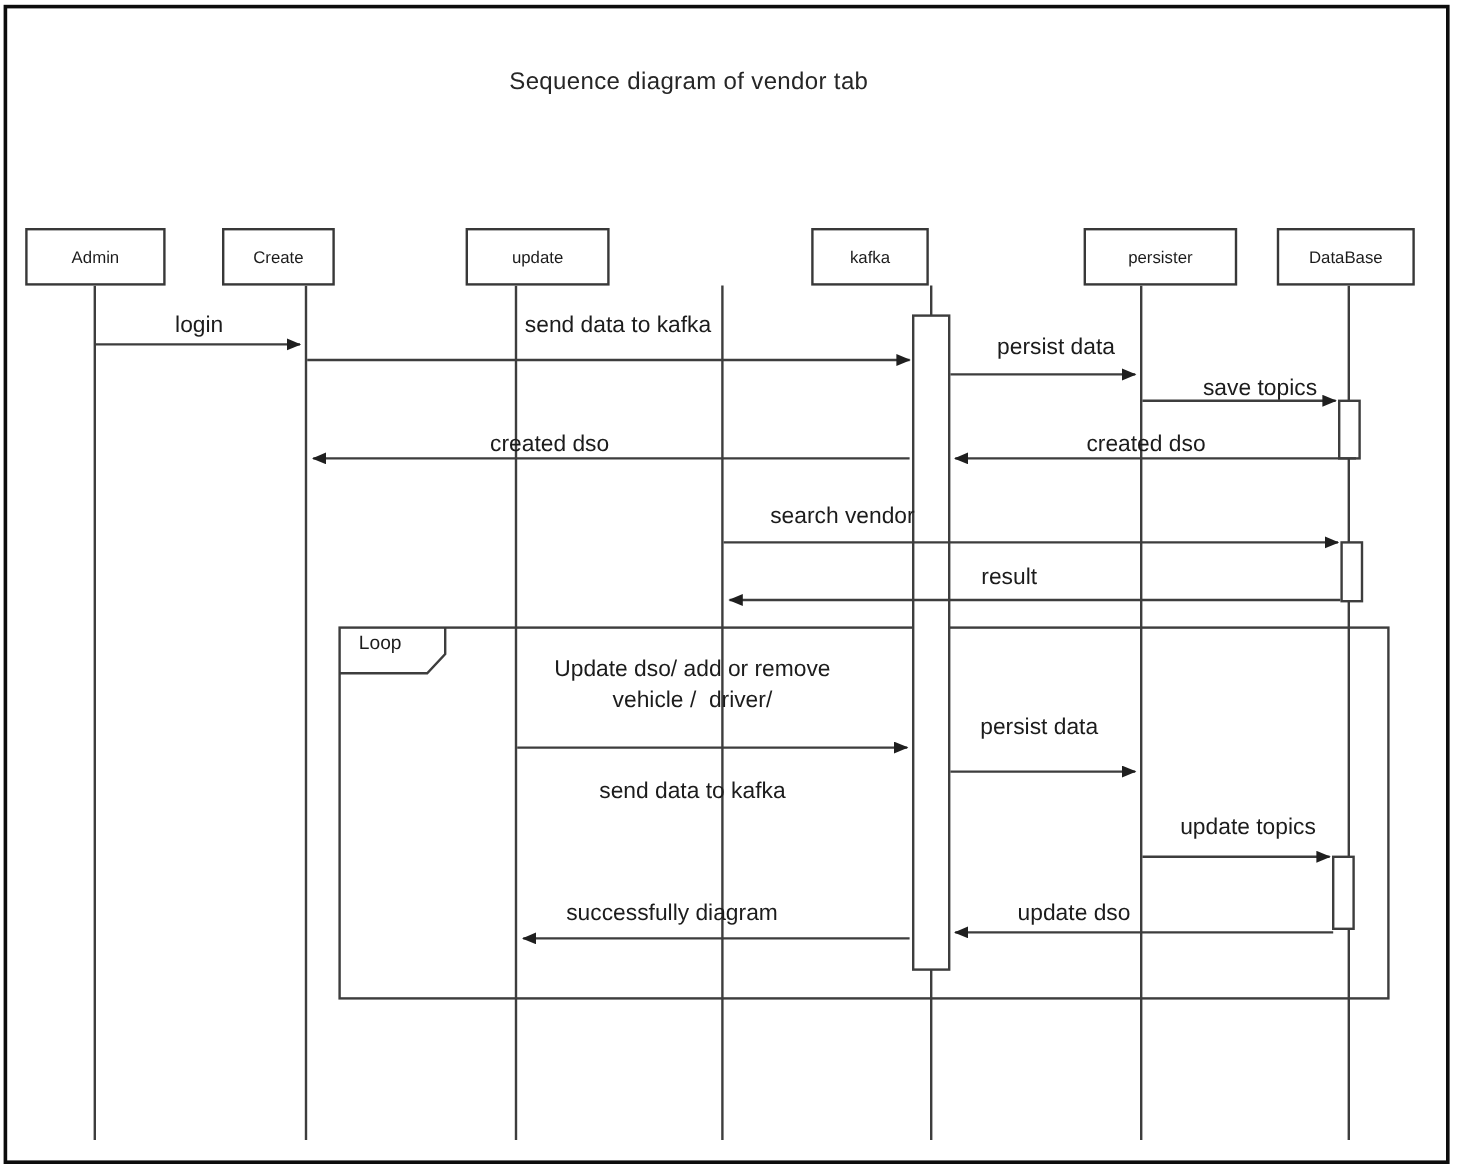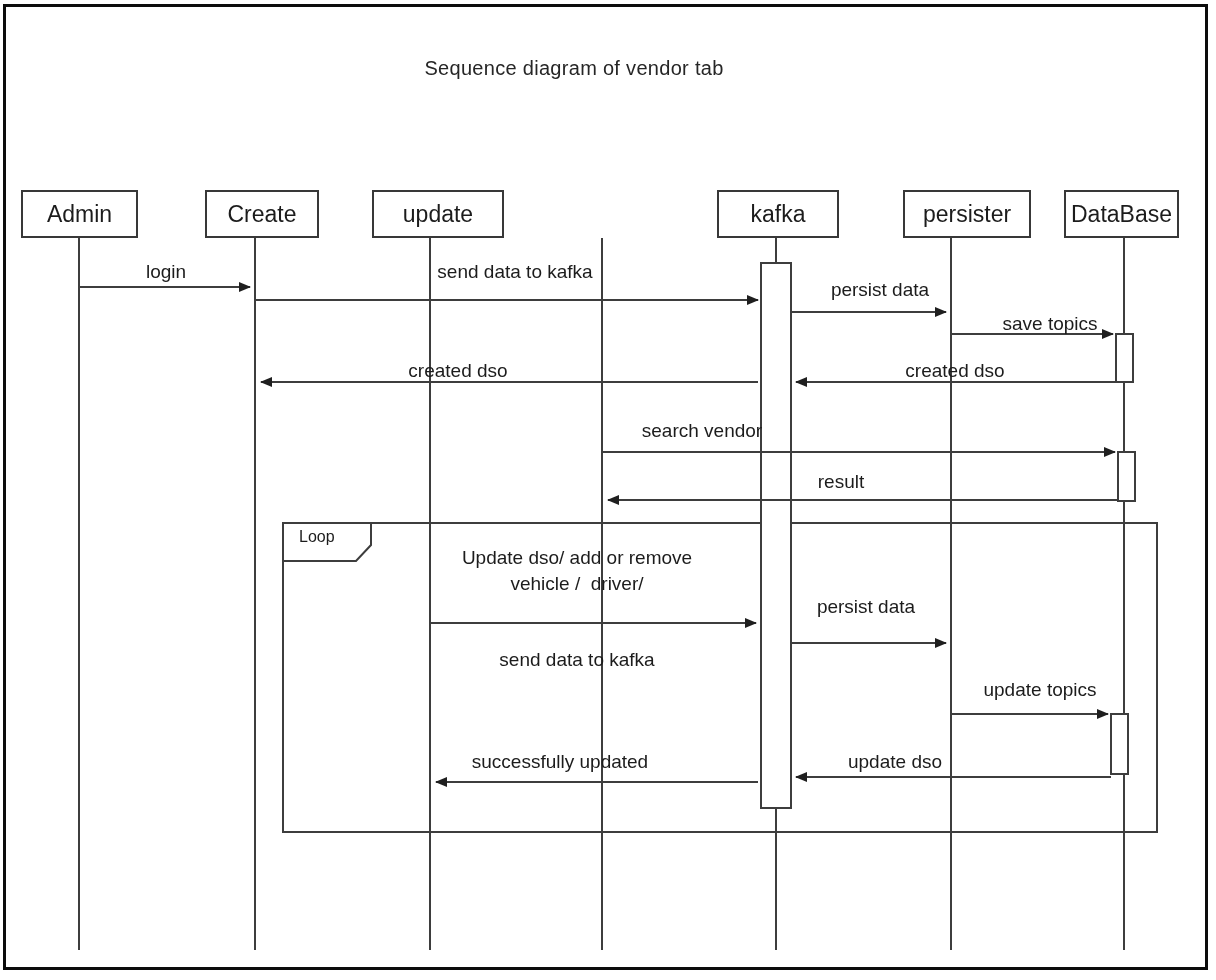--- a/index.html
+++ b/index.html
@@ -16,21 +16,21 @@
     border:3px solid #0c0c0c;box-sizing:border-box;
   }
   .title{
     position:absolute;top:57px;left:574px;transform:translateX(-50%);
     font-size:20px;letter-spacing:.3px;color:#262626;white-space:pre;
   }
   .pbox{
     position:absolute;top:190px;height:48px;
     border:2px solid #383838;background:#ffffff;box-sizing:border-box;
     display:flex;align-items:center;justify-content:center;
-    font-size:23px;color:#1c1c1c;z-index:3;
+    font-size:14px;color:#1c1c1c;z-index:3;
   }
   .msg{
     position:absolute;transform:translateX(-50%);
     font-size:19px;color:#1c1c1c;white-space:pre;z-index:4;
   }
   .loop-label{
     position:absolute;left:299px;top:528px;
     font-size:16px;color:#1c1c1c;white-space:pre;z-index:4;
   }
   svg.overlay{position:absolute;left:0;top:0;z-index:2;}
@@ -40,27 +40,27 @@
 
 <div class="canvas">
 
   <div class="outer-border"></div>
 
   <div class="title">Sequence diagram of vendor tab</div>
 
   <div class="pbox" style="left:21px;width:117px">
       <span>Admin</span>
     </div>
-  <div class="pbox" style="left:205px;width:114px">
+  <div class="pbox" style="left:185px;width:94px">
       <span>Create</span>
     </div>
-  <div class="pbox" style="left:372px;width:132px">
+  <div class="pbox" style="left:388px;width:120px">
       <span>update</span>
     </div>
-  <div class="pbox" style="left:717px;width:122px">
+  <div class="pbox" style="left:676px;width:98px">
       <span>kafka</span>
     </div>
   <div class="pbox" style="left:903px;width:128px">
       <span>persister</span>
     </div>
   <div class="pbox" style="left:1064px;width:115px">
       <span>DataBase</span>
     </div>
 
   <svg class="overlay" width="1216" height="980" viewBox="0 0 1216 980">
@@ -112,15 +112,15 @@
   <div class="msg" style="left:458px;top:360px">created dso</div>
   <div class="msg" style="left:702px;top:420px">search vendor</div>
   <div class="msg" style="left:841px;top:471px">result</div>
   <div class="loop-label">Loop</div>
   <div class="msg" style="left:577px;top:547px">Update dso/ add or remove</div>
   <div class="msg" style="left:577px;top:573px">vehicle /  driver/</div>
   <div class="msg" style="left:577px;top:649px">send data to kafka</div>
   <div class="msg" style="left:866px;top:596px">persist data</div>
   <div class="msg" style="left:1040px;top:679px">update topics</div>
   <div class="msg" style="left:895px;top:751px">update dso</div>
-  <div class="msg" style="left:560px;top:751px">successfully updated</div>
+  <div class="msg" style="left:560px;top:751px">successfully diagram</div>
 
 </div>
 
 </body></html>

